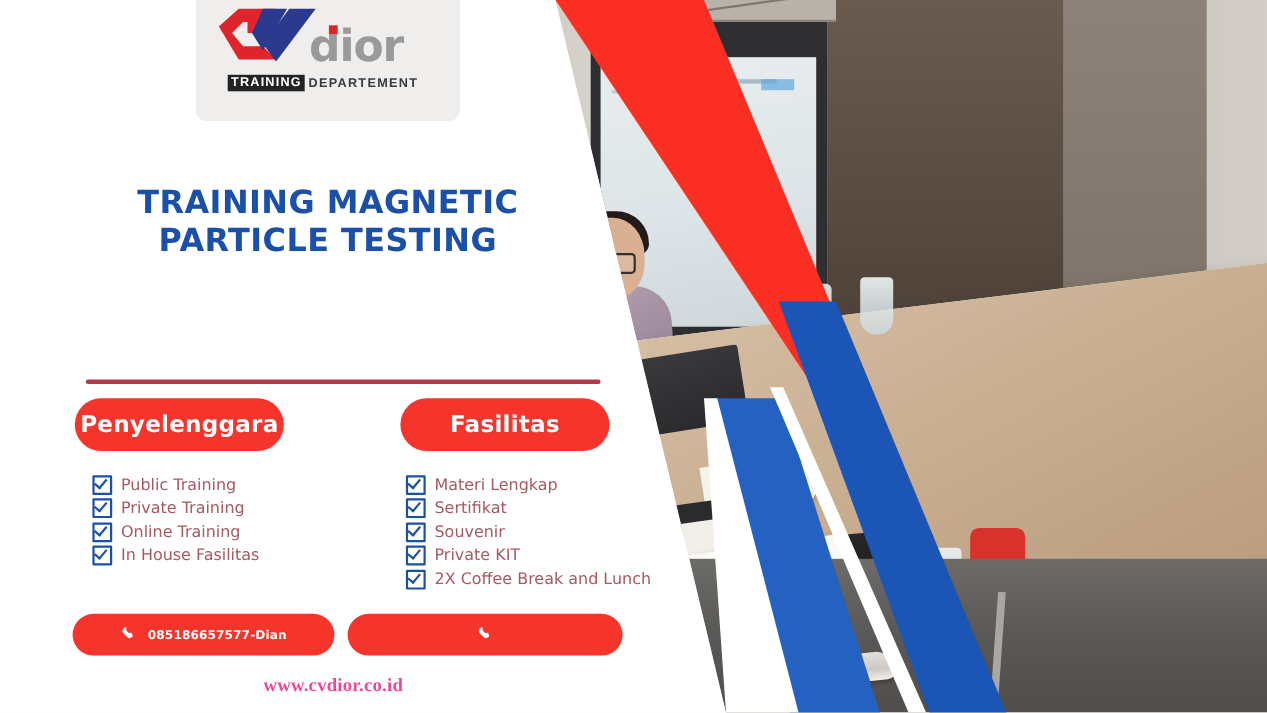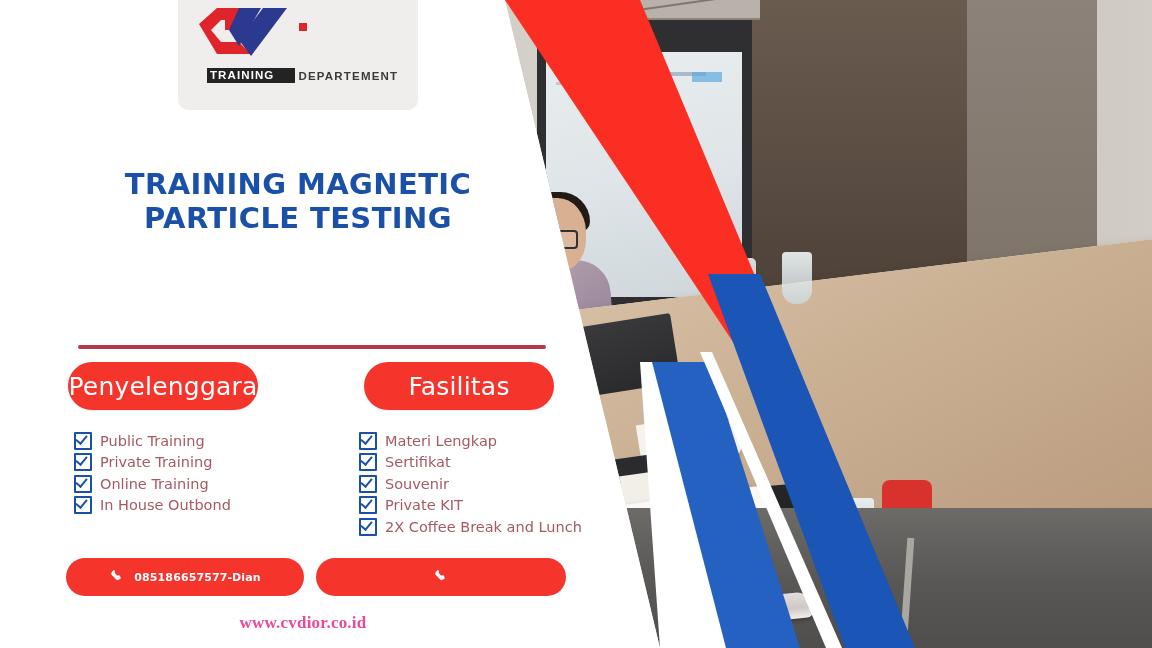--- a/index.html
+++ b/index.html
@@ -314,21 +314,21 @@
     width:8px; height:8px; background:#e0242b;
   }
   .logo-strip{
     position:absolute; left:12px; top:66px;
     display:flex; align-items:center; gap:3px;
   }
   .logo-strip .tr{
     background:#232323; color:#ffffff;
     font-size:11.5px; font-weight:700;
     letter-spacing:1.1px;
-    padding:1px 21px 2px 3px;
+    padding:1px 3px 2px 3px;
     font-family:"Liberation Sans", sans-serif;
   }
   .logo-strip .dp{
     color:#3a3a3a; font-size:11.5px; font-weight:600;
     letter-spacing:1.2px;
     font-family:"Liberation Sans", sans-serif;
   }
 
   .title{
     position:absolute;
@@ -356,31 +356,31 @@
     left:68px; top:362px;
     width:500px;
     display:flex;
   }
   .pill{
     background:#F5342C;
     color:#ffffff;
     border-radius:26px;
     height:48px;
     display:flex; align-items:center; justify-content:center;
-    font-size:25px; font-weight:400;
+    font-size:21px; font-weight:700;
     letter-spacing:.2px;
     font-family:"DejaVu Sans", sans-serif;
     box-shadow:0 1px 2px rgba(0,0,0,.08);
   }
   .pill-a{ width:190px; margin-left:0; }
   .pill-b{ width:190px; margin-left:106px; }
 
   .cols{
     position:absolute;
-    left:74px; top:430px;
+    left:84px; top:430px;
     width:540px;
     display:flex;
   }
   .col-a{ width:285px; }
   .col-b{ width:255px; }
   .chk-item{
     display:flex; align-items:center;
     gap:8px;
     height:21.5px;
     font-size:14.5px;
@@ -538,20 +538,21 @@
       <span class="logo-mark">
         <svg width="96" height="60" viewBox="0 0 96 60" xmlns="http://www.w3.org/2000/svg">
 
           <polygon points="4,18 22,2 56,2 42,14 26,14 16,24 26,36 44,36 56,48 22,48" fill="#E0242B"></polygon>
           <polygon points="30,10 60,10 44,24 30,24" fill="#E0242B"></polygon>
 
           <polygon points="44,2 66,2 44,40 34,24" fill="#2B3A8F"></polygon>
           <polygon points="68,2 92,2 56,50 44,34" fill="#2B3A8F"></polygon>
         </svg>
       </span>
+      <span class="logo-dior">dior</span>
       <span class="logo-dot"></span>
       <span class="logo-strip">
         <span class="tr">TRAINING</span>
         <span class="dp">DEPARTEMENT</span>
       </span>
     </div>
   </div>
 
   <div class="title">TRAINING MAGNETIC PARTICLE TESTING</div>
 
@@ -571,21 +572,21 @@
       <div class="chk-item">
         <span class="chk-box"></span>
         <span>Private Training</span>
       </div>
       <div class="chk-item">
         <span class="chk-box"></span>
         <span>Online Training</span>
       </div>
       <div class="chk-item">
         <span class="chk-box"></span>
-        <span>In House Outbond</span>
+        <span>In House Fasilitas</span>
       </div>
     </div>
 
     <div class="col-b">
       <div class="chk-item">
         <span class="chk-box"></span>
         <span>Materi Lengkap</span>
       </div>
       <div class="chk-item">
         <span class="chk-box"></span>

